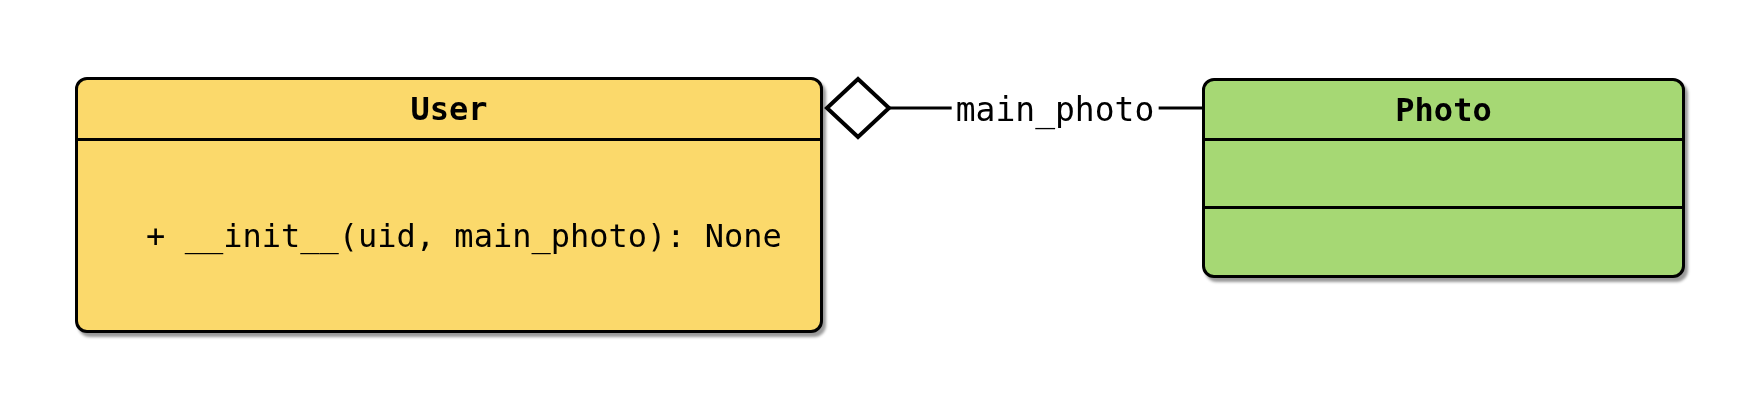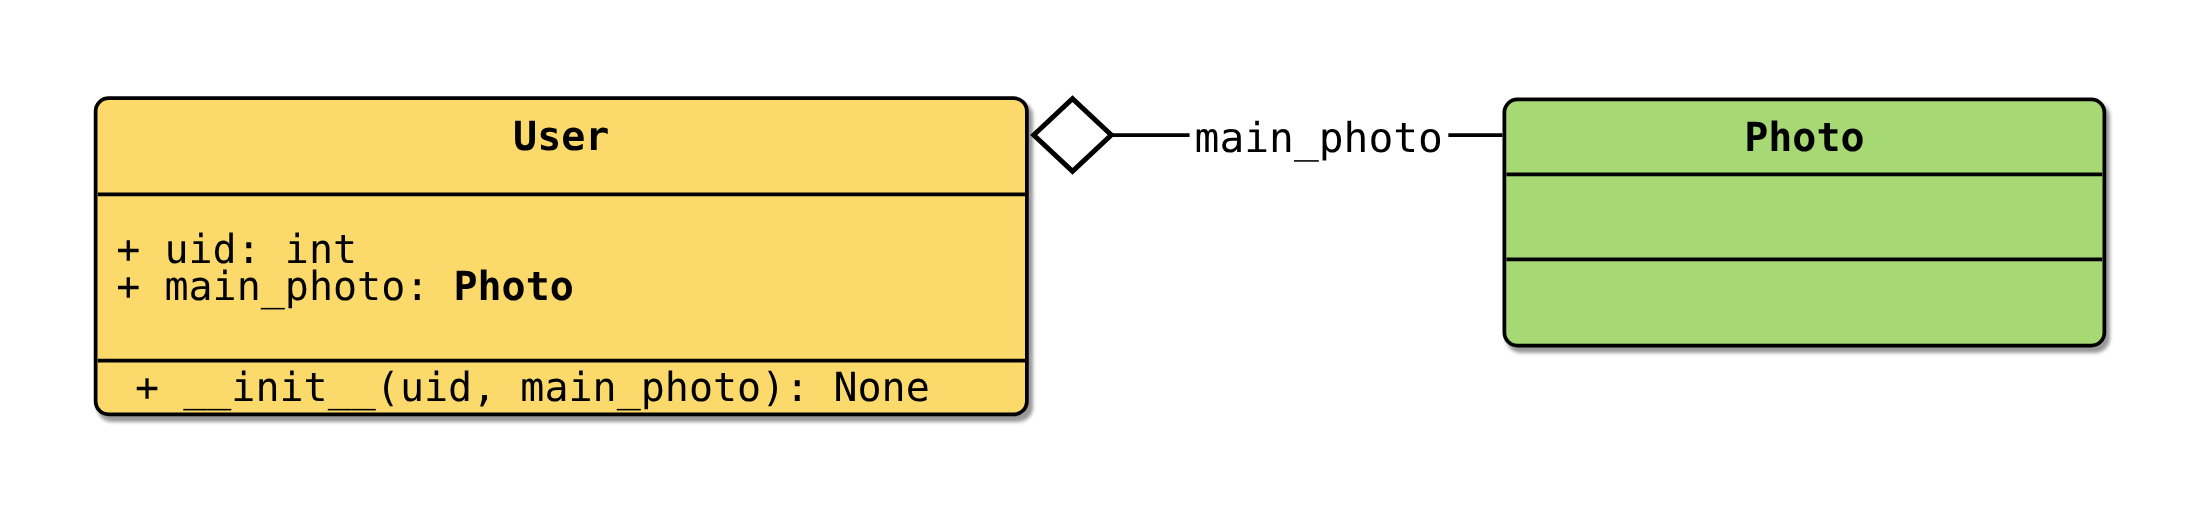--- a/index.html
+++ b/index.html
@@ -32,21 +32,21 @@
     justify-content: center;
   }
   .class-box .compartment + .compartment {
     border-top: 3px solid #000000;
   }
   .box-user   { left: 75px;   top: 77px;  width: 748px; height: 256px; }
   .box-photo  { left: 1202px; top: 78px;  width: 483px; height: 200px; }
 
   .box-user  .c-title   { height: 58px; align-items: center; }
   .box-user  .c-attrs   { height: 117px; padding-left: 15px; }
-  .box-user  .c-methods { flex: 1; padding-left: 30px; }
+  .box-user  .c-methods { flex: 1; padding-left: 30px; text-align: center; }
 
   .box-photo .c-title   { height: 57px; align-items: center; }
   .box-photo .c-attrs   { height: 68px; }
   .box-photo .c-methods { flex: 1; }
 
   .class-title {
     font-size: 32px;
     font-weight: bold;
     color: #000000;
     line-height: 1;
@@ -78,27 +78,23 @@
     color: #000000;
     white-space: pre;
     margin-left: 20px;
   }
 </style>
 </head>
 <body>
 
 <div class="canvas">
 
-  <div class="class-box box-user" style="background: rgb(251, 217, 107); gap: 16px;">
+  <div class="class-box box-user" style="background: rgb(251, 217, 107);">
     <div class="compartment c-title">
       <span class="class-title">User</span>
-    </div>
-    <div class="compartment c-attrs">
-      <div class="member-line"><span>+ uid: int</span></div>
-      <div class="member-line"><span>+ main_photo: </span><span class="type-bold">Photo</span></div>
     </div>
     <div class="compartment c-methods">
       <div class="member-line"><span>+ __init__(uid, main_photo): None</span></div>
     </div>
   </div>
 
   <svg class="connector-svg" viewBox="0 0 386 76">
     <line x1="66" y1="36" x2="382" y2="36" stroke="#000000" stroke-width="3"></line>
     <polygon points="7,36 38,7 69,36 38,65" fill="#ffffff" stroke="#000000" stroke-width="4"></polygon>
   </svg>

